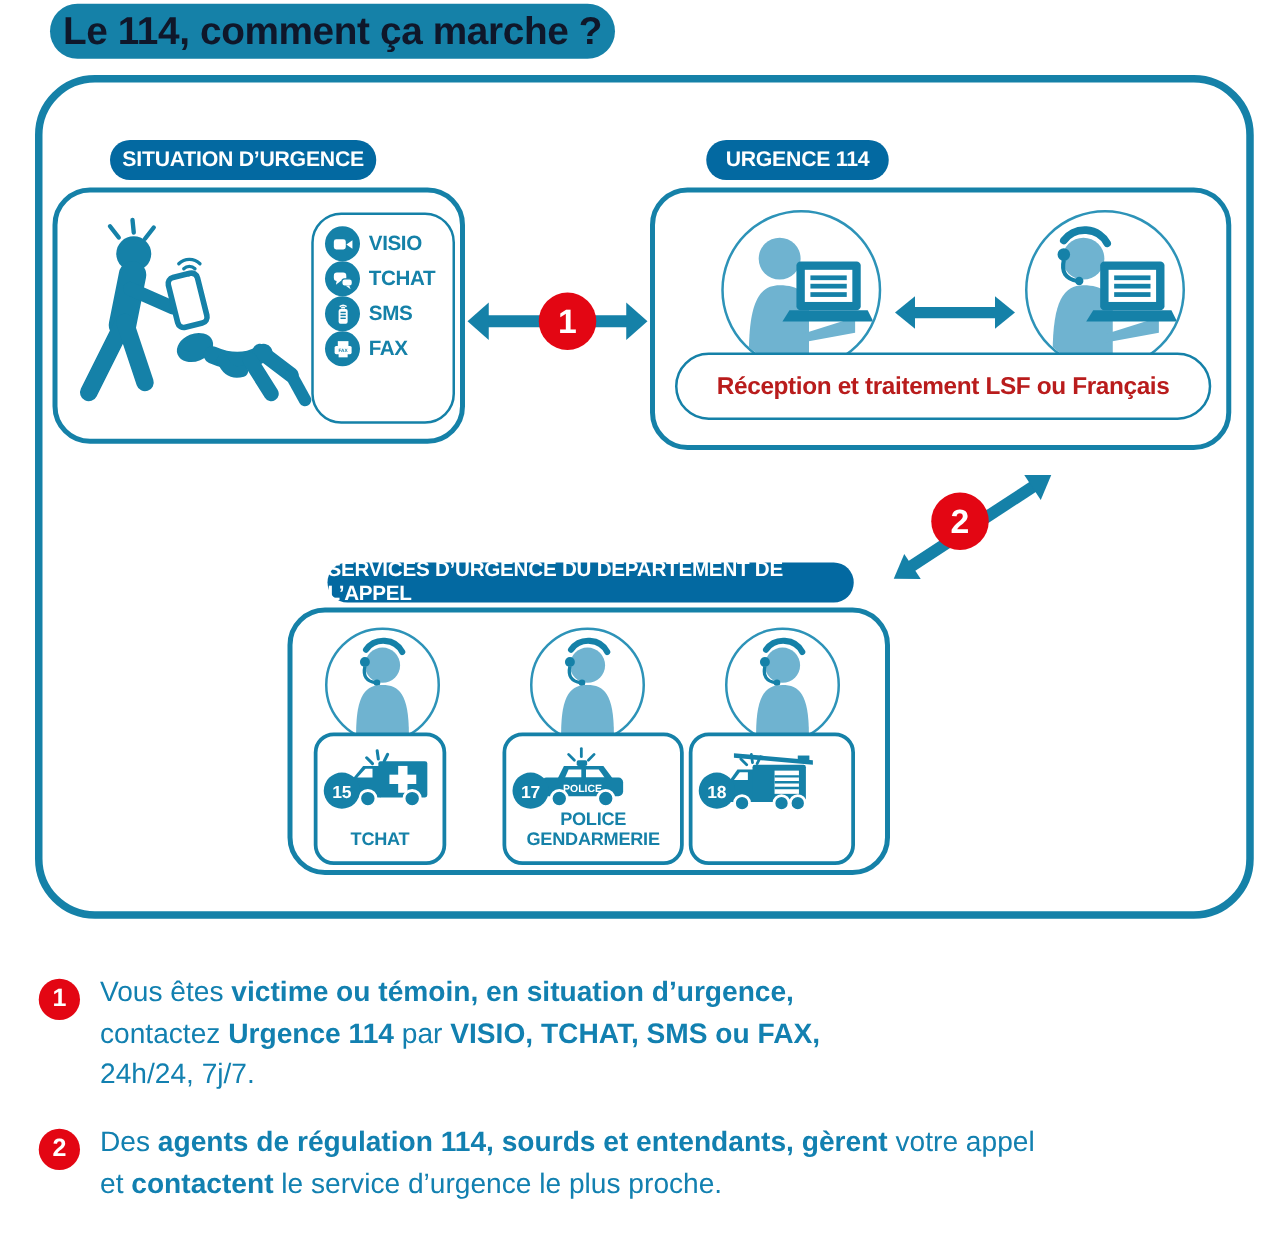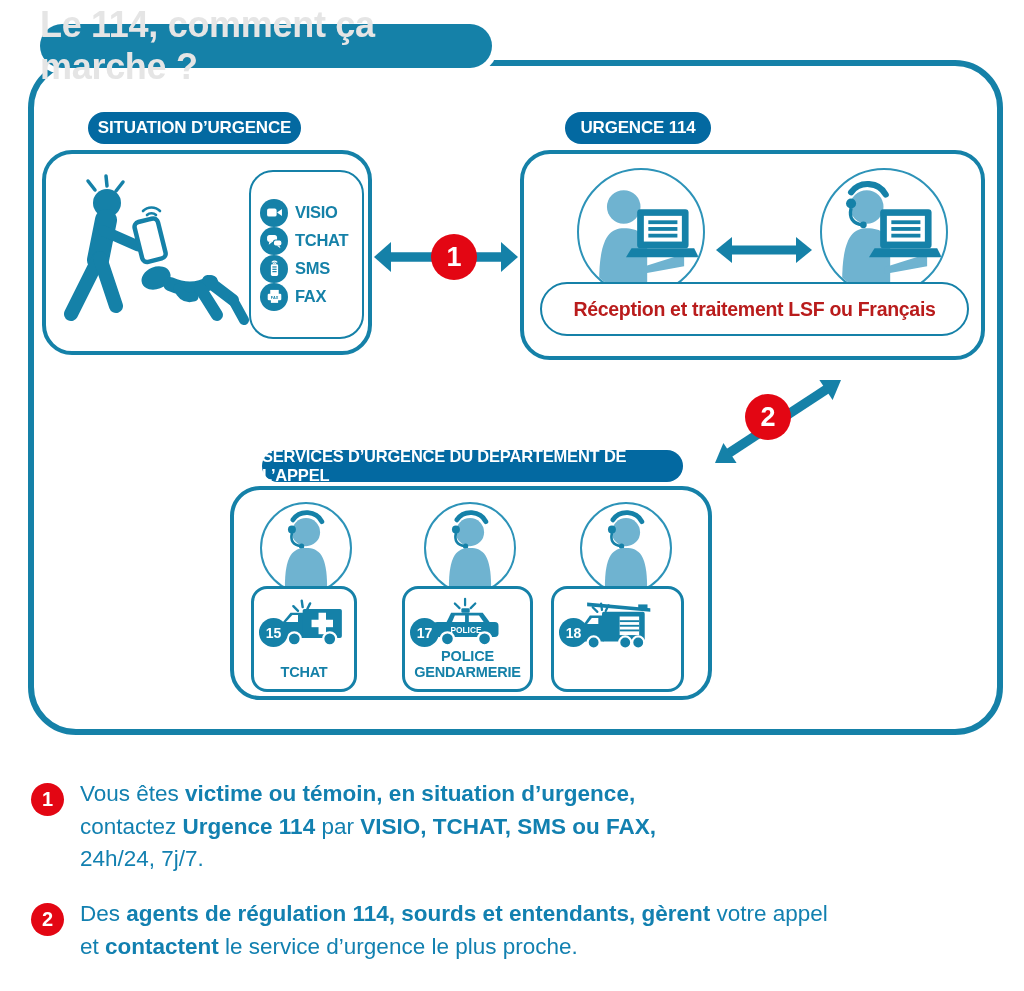--- a/index.html
+++ b/index.html
@@ -7,46 +7,46 @@
   .stage {
     position:relative; width:1024px; height:991px; background:#fff;
     font-family:"Liberation Sans", sans-serif; overflow:hidden;
   }
   
   .outer-box {
     position:absolute; left:28px; top:60px; width:975px; height:675px;
     border:6px solid #1581a8; border-radius:48px; background:#fff;
   }
   .title-badge {
-    position:absolute; left:40px; top:24px; width:452px; height:44px;
+    position:absolute; left:40px; top:3px; width:452px; height:44px;
     background:#1581a8; border-radius:22px; z-index:6;
     box-shadow:0 0 0 6px #fff;
     display:flex; align-items:center; justify-content:center;
-    color:#e5e5e5; font-size:36px; font-weight:bold; letter-spacing:-0.3px;
+    color:#0f172a; font-size:31px; font-weight:bold; letter-spacing:-0.3px;
   }
   
   .pill-red {
     position:absolute; height:32px; background:#0369a1; border-radius:16px;
     display:flex; align-items:center; justify-content:center; z-index:5;
     color:#fff; font-weight:bold; letter-spacing:-0.2px;
   }
   .sit-badge   { left:88px;  top:112px; width:213px; font-size:17px; }
   .urg-badge   { left:565px; top:112px; width:146px; font-size:17px; }
   .svc-badge   { left:262px; top:450px; width:421px; font-size:16.5px; }
   
   .tbox { position:absolute; background:#fff; border:4px solid #1581a8; border-radius:30px; }
   .left-box  { left:42px;  top:150px; width:330px; height:205px; }
   .right-box { left:520px; top:150px; width:465px; height:210px; }
   .svc-box   { left:230px; top:486px; width:482px; height:214px; }
   
   .scene-svg { position:absolute; left:4px; top:14px; width:200px; height:174px; }
   .comm-panel {
     position:absolute; left:203px; top:16px; width:115px; height:169px;
     border:2.5px solid #1581a8; border-radius:24px;
-    display:flex; flex-direction:column; justify-content:center;
+    display:flex; flex-direction:column; justify-content:flex-start;
     padding:9px 0 9px 9px;
   }
   .comm-row { display:flex; align-items:center; gap:7px; }
   .comm-ico {
     width:28px; height:28px; border-radius:50%; background:#1581a8;
     display:flex; align-items:center; justify-content:center; flex:0 0 auto;
   }
   .comm-label { color:#1581a8; font-weight:bold; font-size:16.5px; letter-spacing:-0.3px; }
   
   .agent-circle {
@@ -76,21 +76,21 @@
   .svc-agent {
     position:absolute; top:12px; width:92px; height:92px; border:2px solid #2d93b8;
     border-radius:50%; background:#fff; overflow:hidden;
   }
   .sa-0 { left:26px; } .sa-1 { left:190px; } .sa-2 { left:346px; }
   .svc-card {
     position:absolute; top:96px; height:106px; background:#fff;
     border:3px solid #1581a8; border-radius:16px; z-index:2;
   }
   .card-0 { left:17px;  width:106px; }
-  .card-1 { left:168px; width:131px; }
+  .card-1 { left:168px; width:145px; }
   .card-2 { left:317px; width:133px; }
   .num-circle {
     position:absolute; left:5px; top:29px; width:29px; height:29px; border-radius:50%;
     background:#1581a8; color:#fff; font-weight:bold; font-size:14px;
     display:flex; align-items:center; justify-content:center; z-index:3;
   }
   .vehicle-svg { position:absolute; left:22px; top:6px; width:78px; height:56px; }
   .card-0 .vehicle-svg { left:18px; width:80px; }
   .svc-label {
     position:absolute; left:0; right:0; bottom:9px; text-align:center;

